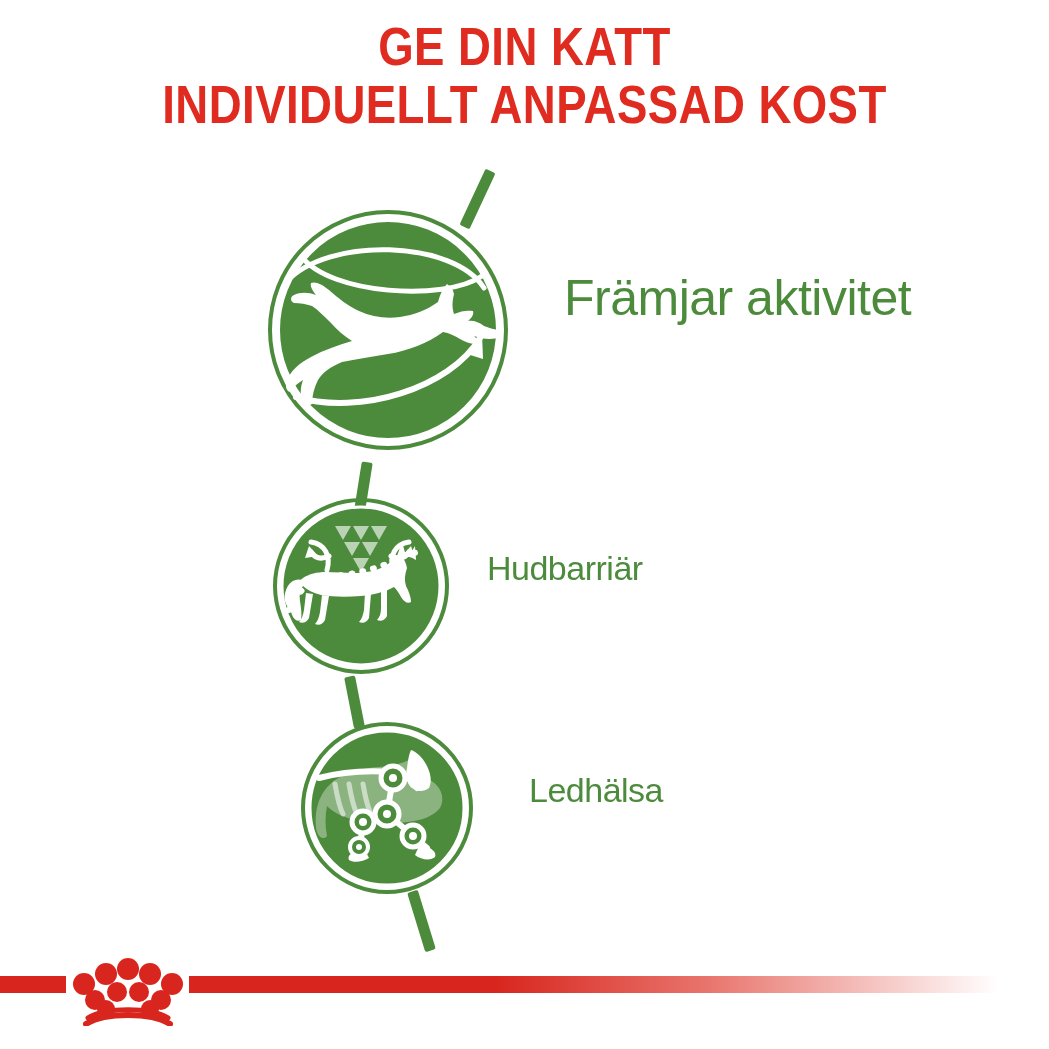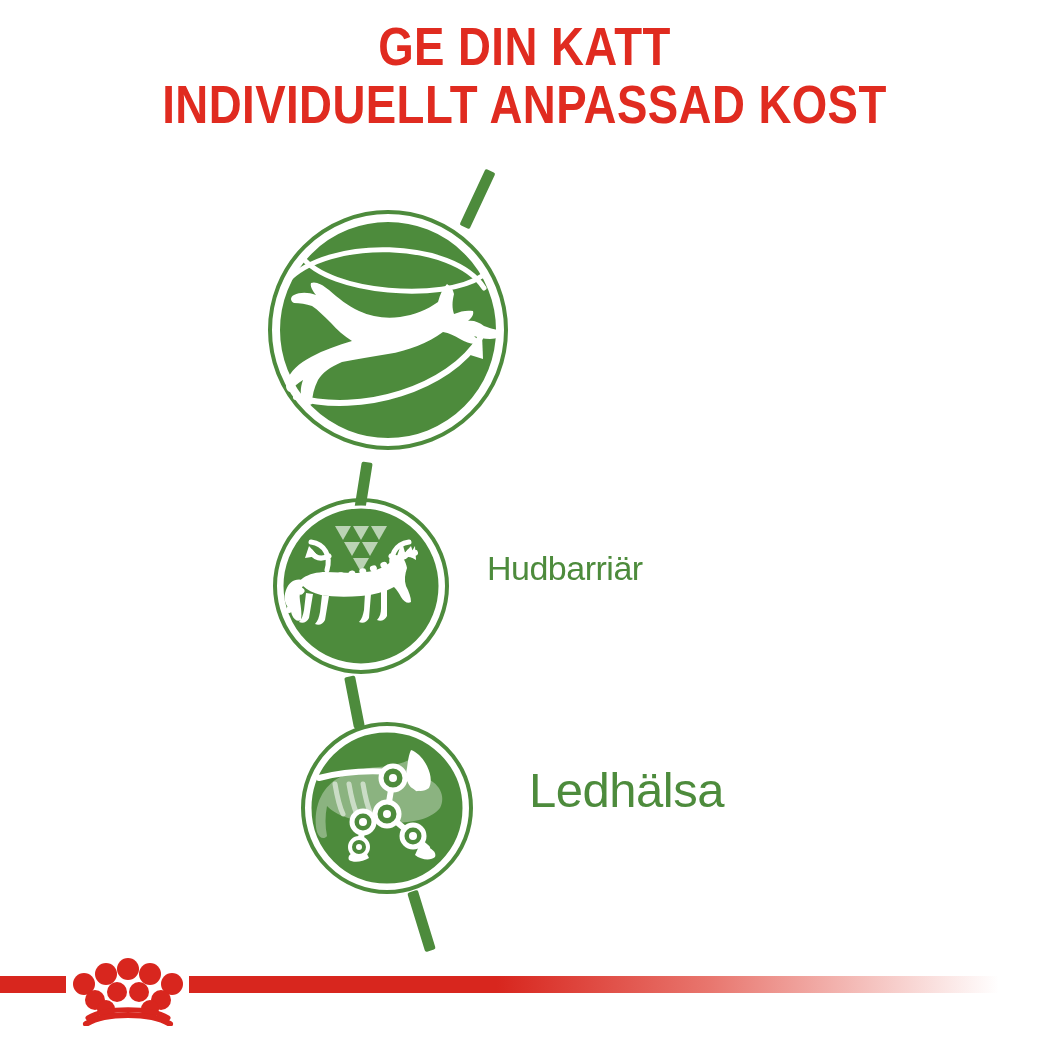--- a/index.html
+++ b/index.html
@@ -112,21 +112,21 @@
     font-size: 34px;
     line-height: 53px;
     width: 460px;
     white-space: nowrap;
   }
 
   #benefit-3 { left: 301px; top: 722px; }
   #benefit-3 .label {
     left: 228px;
     top: 42px;
-    font-size: 49px;
+    font-size: 34px;
     line-height: 53px;
     width: 460px;
     white-space: nowrap;
   }
 
   
   .footer-bar-left {
     position: absolute;
     left: 0;
     top: 976px;
@@ -195,21 +195,21 @@
                    C 76 126 69 120 63 113 C 56 106 50 100 44 96
                    C 38 94 32 93 26 93 C 22 91 22 87 26 85
                    C 32 82 40 82 48 85 C 44 80 42 76 43 73
                    C 47 71 54 74 61 80 C 70 88 80 96 91 101
                    C 104 107 118 109 132 107 C 146 105 159 100 170 92
                    C 172 84 175 78 179 74 C 182 76 185 79 186 84 Z"></path>
         </g>
       </svg>
     </div>
     <div class="label">
-      <br>
+      <span>Främjar aktivitet</span><br>
     </div>
   </div>
 
   <div class="benefit" id="benefit-2">
     <div class="icon-wrap">
       <svg width="176" height="176" viewBox="0 0 176 176" xmlns="http://www.w3.org/2000/svg">
         <circle cx="88" cy="88" r="86" fill="none" stroke="#4d8b3c" stroke-width="4"></circle>
         <circle cx="88" cy="88" r="79" fill="#4d8b3c"></circle>
         <circle cx="88" cy="88" r="79" fill="none" stroke="#ffffff" stroke-width="3"></circle>
 

